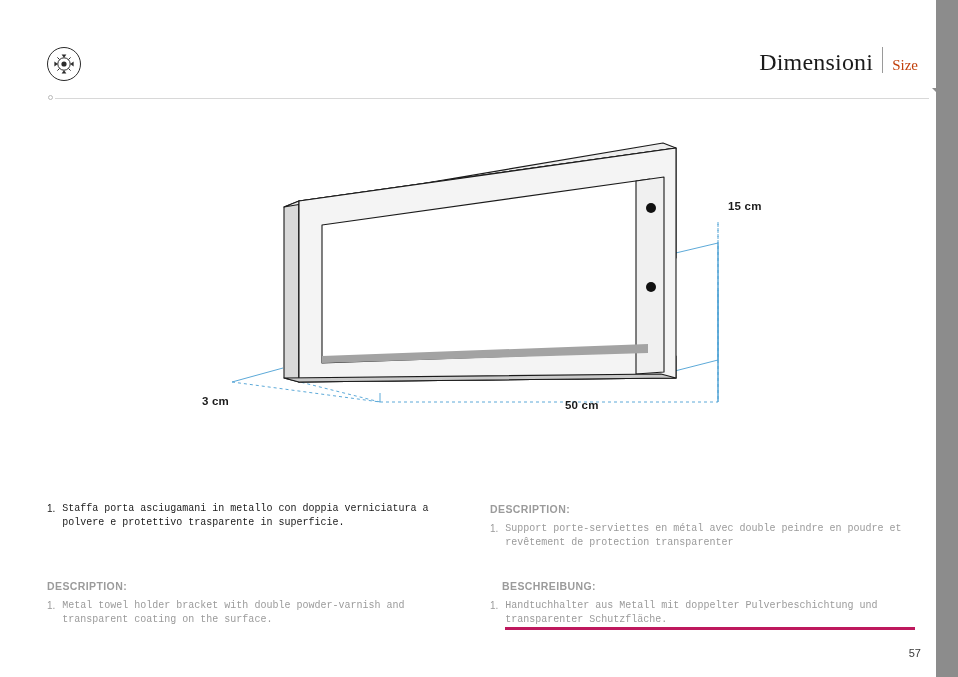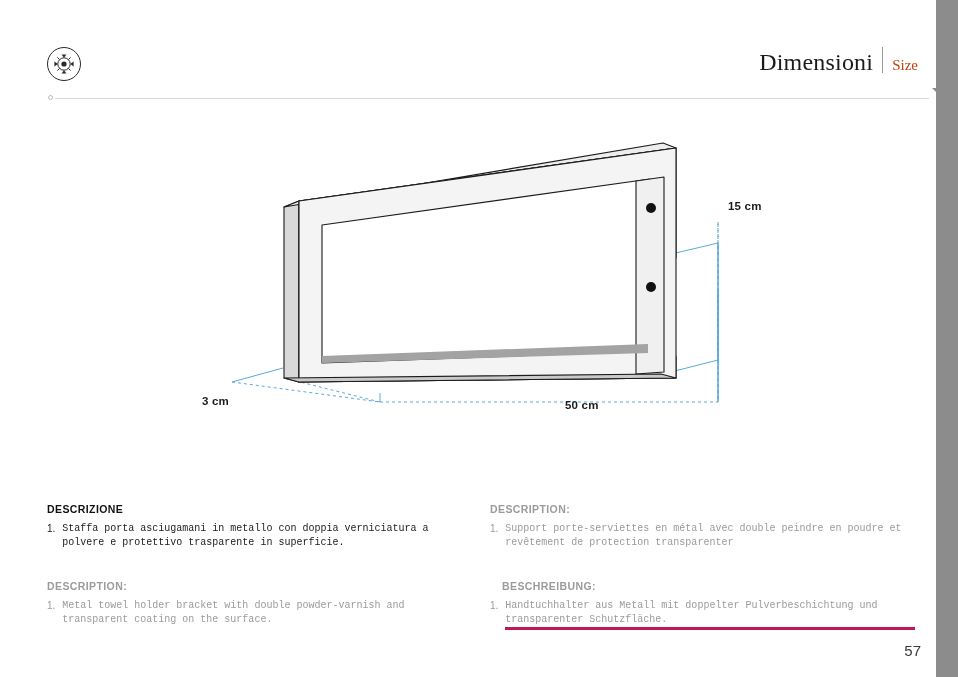--- a/index.html
+++ b/index.html
@@ -163,21 +163,21 @@
 
   .desc-de { left: 490px; top: 579px; width: 425px; color: #9b9b9b; }
   .desc-de .head { color: #9b9b9b; padding-left: 12px; }
 
   .de-underline { border-bottom: 3px solid #be185d; }
 
   .page-number {
     position: absolute;
     right: 37px;
     bottom: 18px;
-    font-size: 15px;
+    font-size: 11px;
     color: #3a3a3a;
     margin-left: 39px;
   }
 </style>
 </head>
 <body>
 
 <div class="page">
 
   <div class="edge-band"></div>
@@ -270,21 +270,20 @@
         <ellipse cx="651" cy="177" rx="5" ry="5"></ellipse>
       </g>
     </svg>
   </div>
 
   <div class="dim-label dim-h">15 cm</div>
   <div class="dim-label dim-w">50 cm</div>
   <div class="dim-label dim-d">3 cm</div>
 
   <div class="desc desc-it">
-    <div class="head">DESCRIZIONE</div>
     <div class="row">
       <div class="num">1.</div>
       <div class="txt">Staffa porta asciugamani in metallo con doppia verniciatura a polvere e protettivo trasparente in superficie.</div>
     </div>
   </div>
 
   <div class="desc desc-fr">
     <div class="head">DESCRIPTION:</div>
     <div class="row">
       <div class="num">1.</div>

